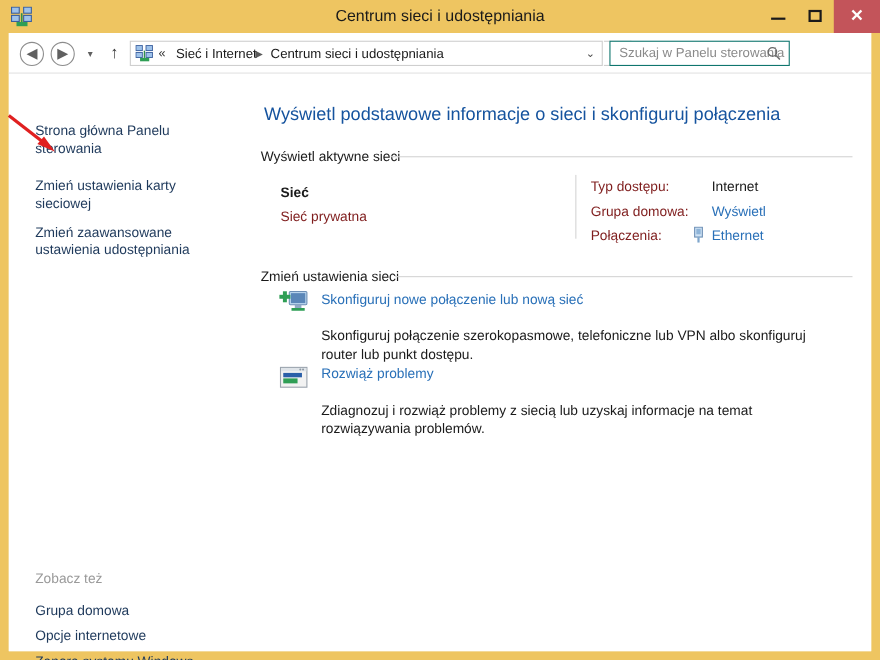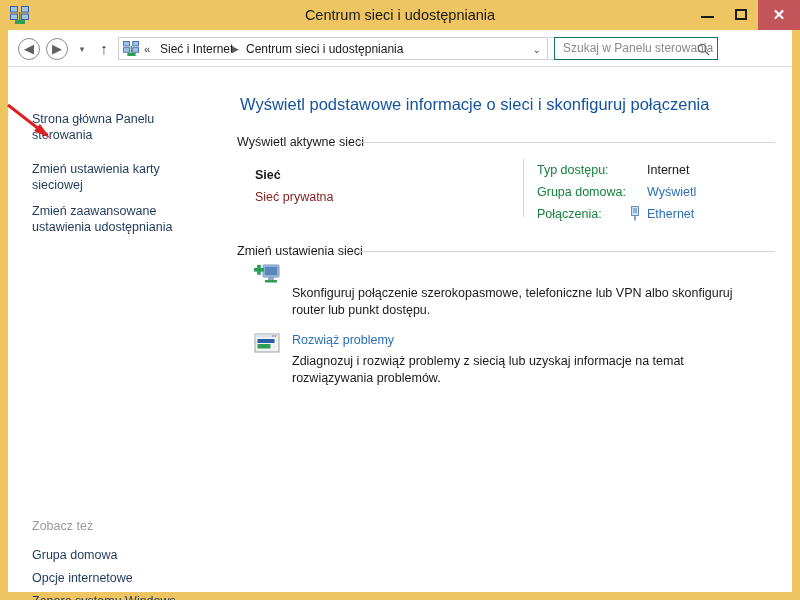--- a/index.html
+++ b/index.html
@@ -244,21 +244,21 @@
   #net-type {
     position: absolute; left: 35px; top: 123px;
     font-size: 12.5px; color: #7f1d1d;
   }
   #net-divider {
     position: absolute; left: 303px; top: 92px;
     width: 1px; height: 58px; background: #d4d4d4;
   }
   .detail-label {
     position: absolute; left: 317px;
-    font-size: 12.5px; color: #15803d;
+    font-size: 12.5px; color: #7f1d1d;
     white-space: nowrap;
   }
   .detail-value {
     position: absolute; left: 427px;
     font-size: 12.5px; color: #1a1a1a;
     white-space: nowrap;
   }
   .detail-link {
     position: absolute; left: 427px;
     font-size: 12.5px; color: #2970b8;
@@ -275,20 +275,21 @@
   .task-link {
     position: absolute; left: 72px;
     font-size: 12.5px; color: #2970b8;
     cursor: pointer; white-space: nowrap;
   }
   .task-desc {
     position: absolute; left: 72px;
     width: 470px;
     font-size: 12.5px; color: #1a1a1a;
     line-height: 17px;
+    margin-top: 12px;
   }
   #task1-icon { left: 33px; top: 196px; }
   #task1-link { top: 198px; }
   #task1-desc { top: 218px; }
   #task2-icon { left: 33px; top: 264px; }
   #task2-link { top: 266px; }
   #task2-desc { top: 286px; }
 
   
   #annotation-arrow {
@@ -427,20 +428,21 @@
       <span class="task-icon" id="task1-icon">
         <svg width="28" height="26" viewBox="0 0 28 26">
           <rect x="10" y="2" width="16" height="12" rx="1" fill="#b9d4ec" stroke="#6d8fb5" stroke-width="1"></rect>
           <rect x="11.5" y="3.5" width="13" height="9" fill="#5b87b8"></rect>
           <rect x="15" y="14" width="6" height="3" fill="#8fa9c4"></rect>
           <rect x="12" y="17" width="12" height="2.5" fill="#2f9e55"></rect>
           <rect x="1" y="5" width="10" height="3.6" fill="#2f9e55"></rect>
           <rect x="4.2" y="1.8" width="3.6" height="10" fill="#2f9e55"></rect>
         </svg>
       </span>
+      <span class="task-link" id="task1-link">Skonfiguruj nowe połączenie lub nową sieć</span>
       <div class="task-desc" id="task1-desc">Skonfiguruj połączenie szerokopasmowe, telefoniczne lub VPN albo skonfiguruj router lub punkt dostępu.</div>
 
       <span class="task-icon" id="task2-icon">
         <svg width="28" height="26" viewBox="0 0 28 26">
           <rect x="2" y="3" width="24" height="18" fill="#f2f2f2" stroke="#9aa3ad" stroke-width="1"></rect>
           <rect x="2.5" y="3.5" width="23" height="3" fill="#dfe4e9"></rect>
           <circle cx="20" cy="5" r="0.9" fill="#8d98a3"></circle>
           <circle cx="22.5" cy="5" r="0.9" fill="#8d98a3"></circle>
           <rect x="4.5" y="8" width="17" height="4" fill="#2a5fa8"></rect>
           <rect x="4.5" y="13" width="13" height="4.5" fill="#2f9e55"></rect>

